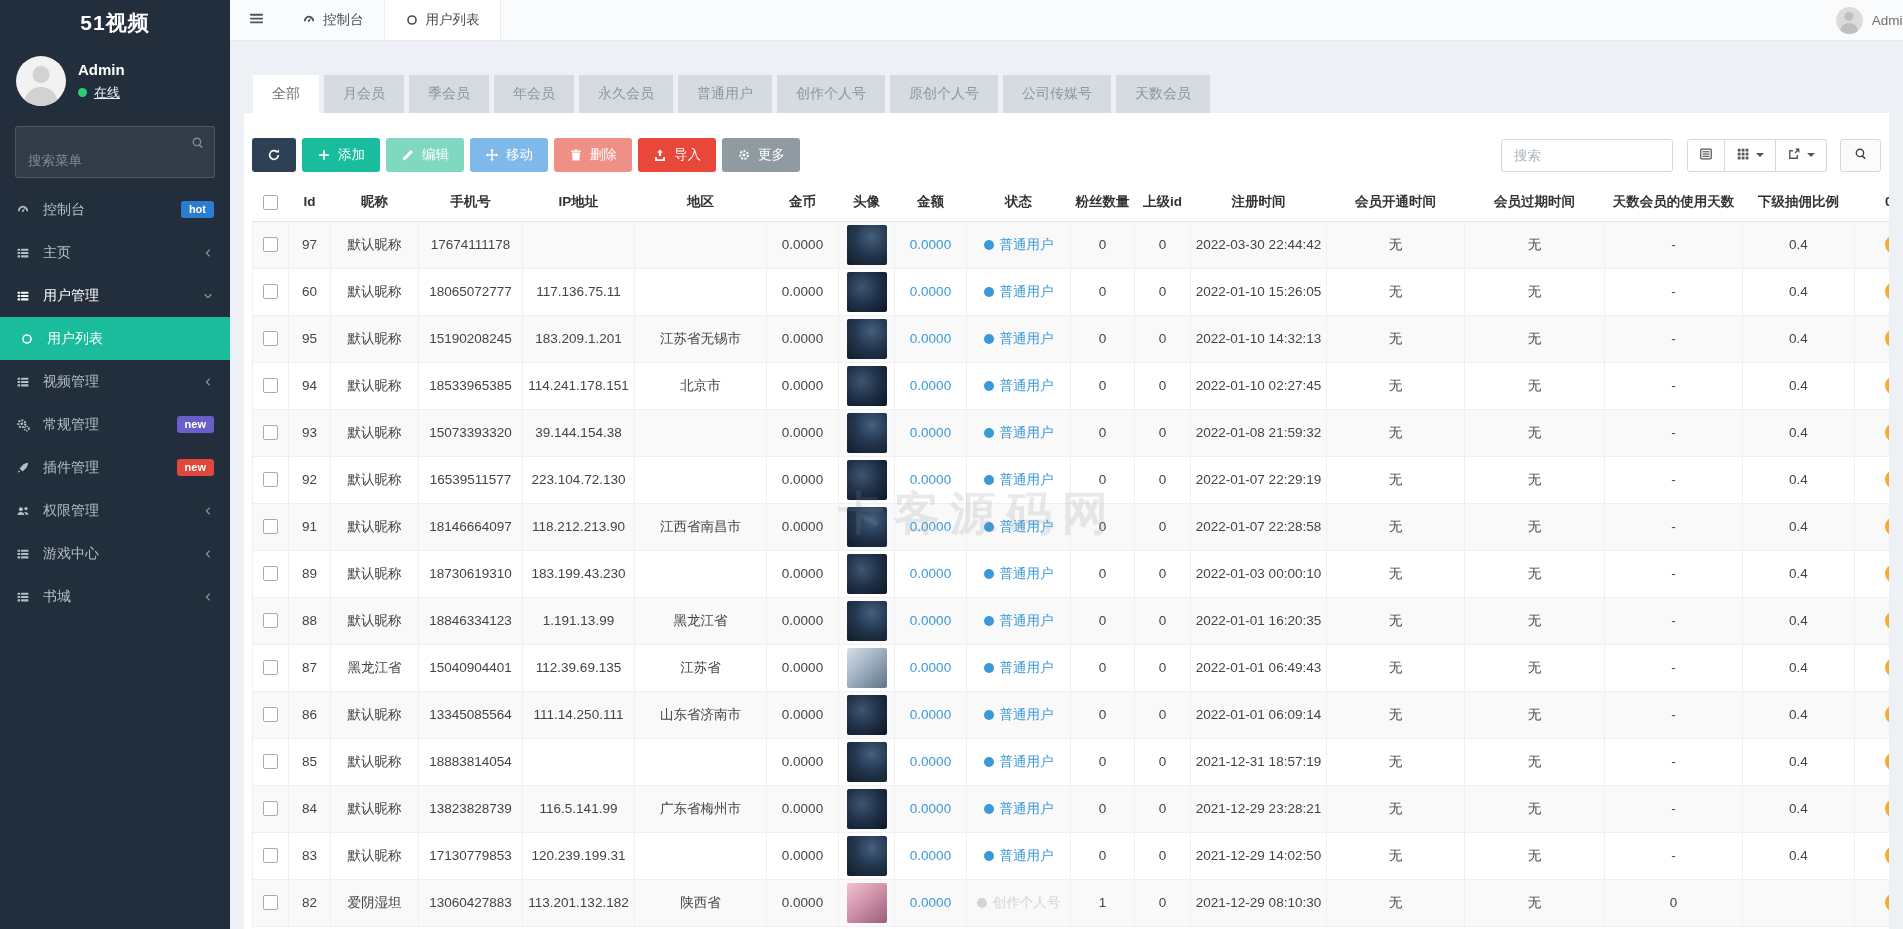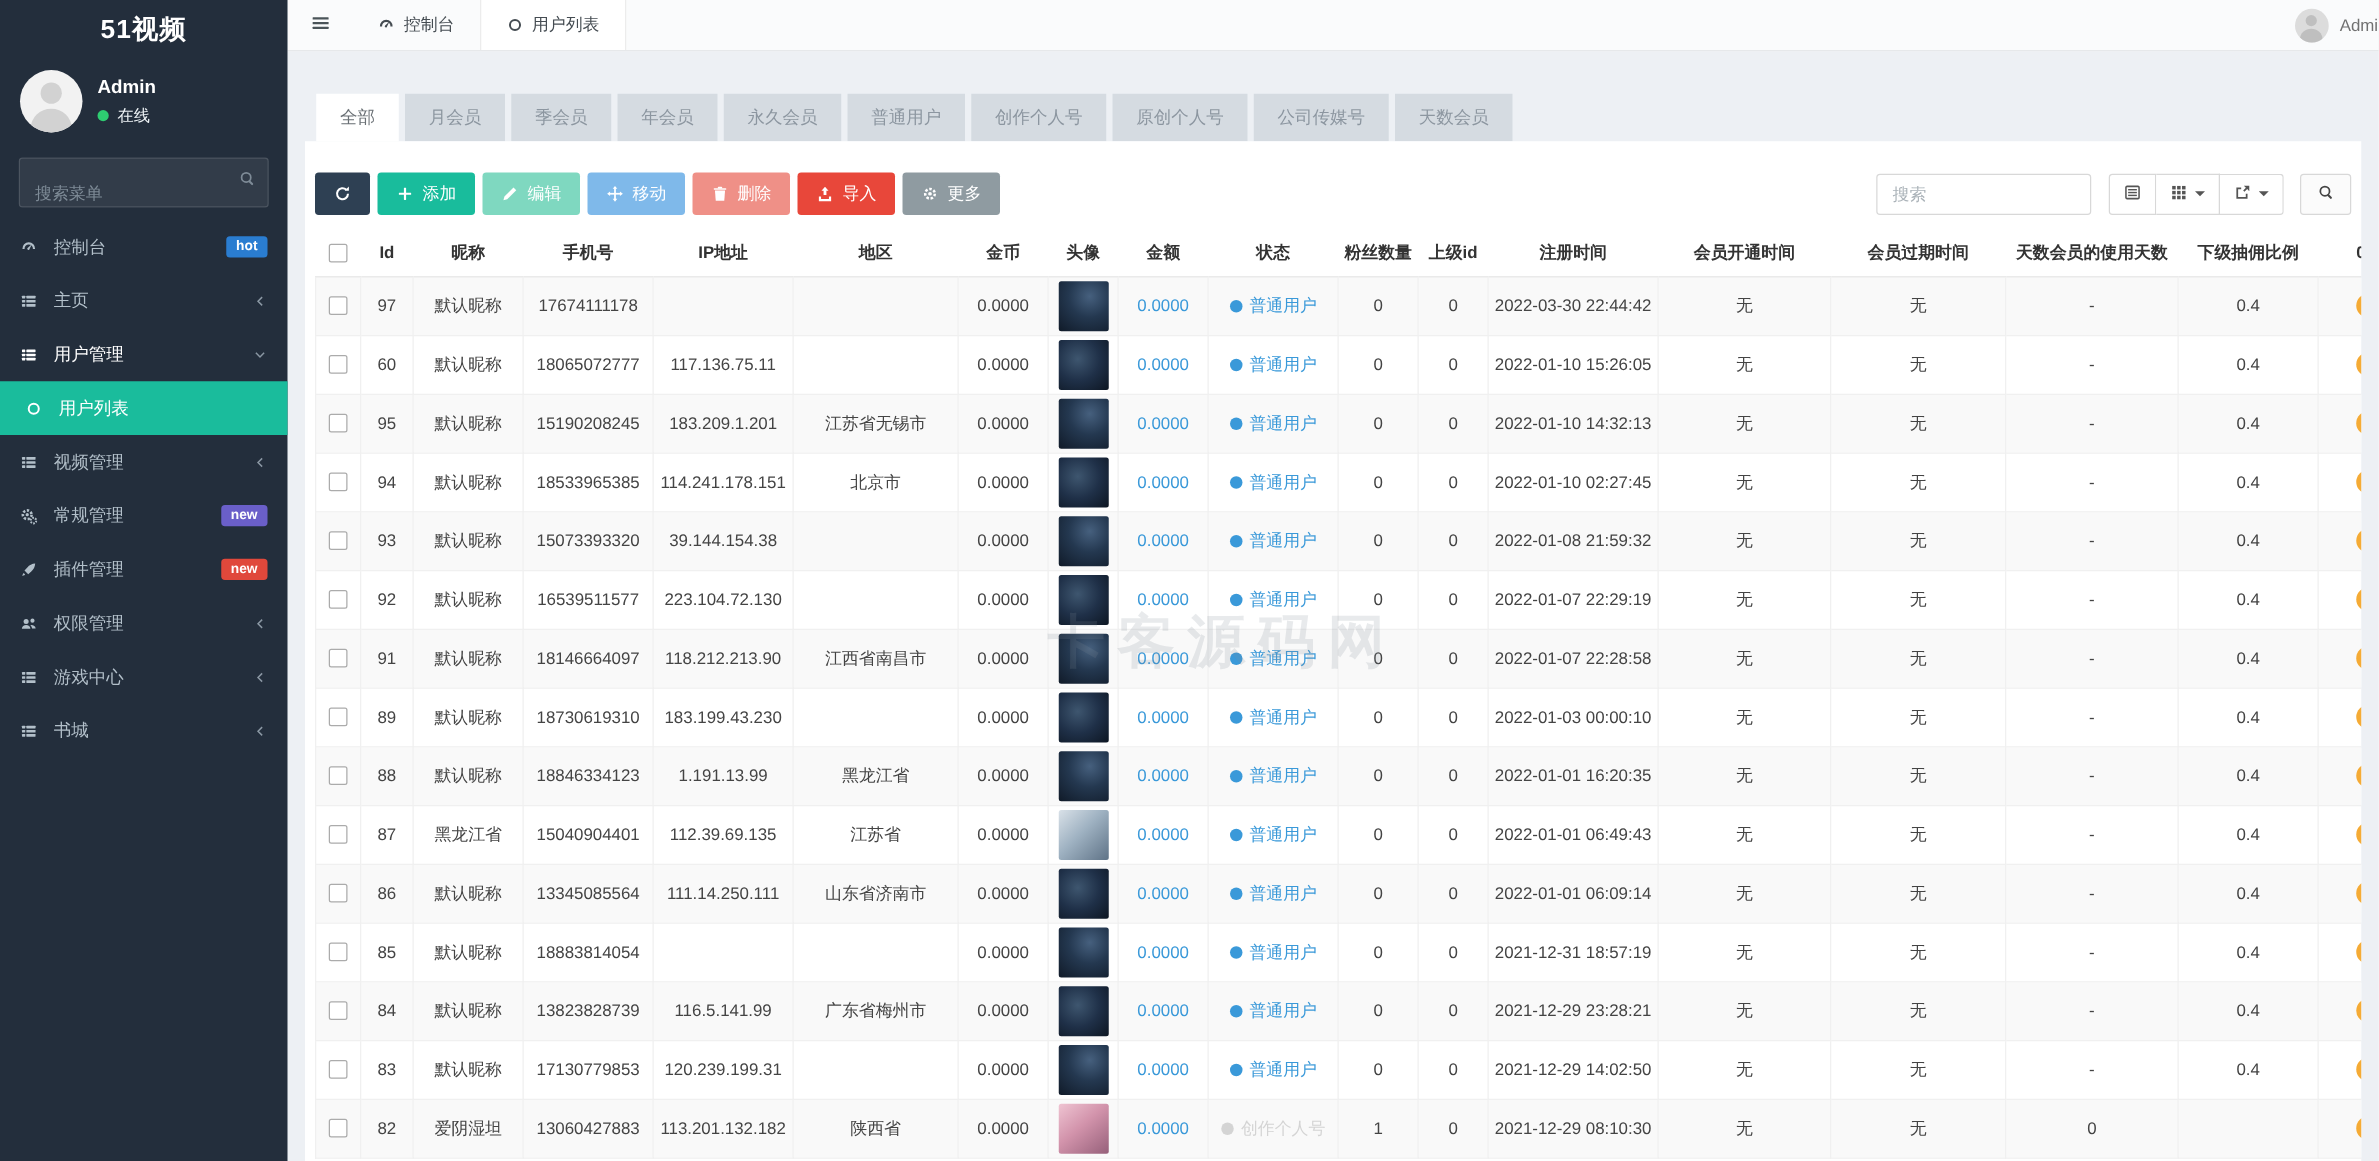--- a/index.html
+++ b/index.html
@@ -8,24 +8,24 @@
 
   
   .sidebar { position:absolute; left:0; top:0; width:230px; height:929px; background:#232e3c; z-index:5; }
   .logo { height:46px; display:flex; align-items:center; justify-content:center; color:#fff; font-size:21px; font-weight:700; letter-spacing:1px; }
   .profile { display:flex; align-items:center; padding:10px 16px 14px; }
   .p-avatar { width:50px; height:50px; border-radius:50%; background:#f2f2f2; position:relative; overflow:hidden; flex:none; }
   .p-avatar::before { content:""; position:absolute; left:50%; top:10px; transform:translateX(-50%); width:17px; height:17px; border-radius:50%; background:#d2d2d2; }
   .p-avatar::after { content:""; position:absolute; left:50%; top:31px; transform:translateX(-50%); width:33px; height:21px; border-radius:50% 50% 0 0 / 75% 75% 0 0; background:#d2d2d2; }
   .p-info { margin-left:12px; }
   .p-name { color:#fff; font-weight:700; font-size:15px; margin-bottom:6px; }
-  .p-status { color:#eef3f6; font-size:13px; display:flex; align-items:center; gap:7px; }
+  .p-status { color:#eef3f6; font-size:13px; display:flex; align-items:center; gap:7px;text-decoration:underline; }
   .p-dot { width:9px; height:9px; border-radius:50%; background:#2ecc71; }
   .s-search { margin:6px 15px 10px; position:relative; }
-  .s-search input { width:100%; height:40px; background:rgba(255,255,255,.07); border:1px solid rgba(255,255,255,.13); border-radius:3px; color:#ccc; padding:16px 32px 0 12px; font-size:13.5px; outline:none; font-family:inherit; }
+  .s-search input { width:100%; height:52px; background:rgba(255,255,255,.07); border:1px solid rgba(255,255,255,.13); border-radius:3px; color:#ccc; padding:16px 32px 0 12px; font-size:13.5px; outline:none; font-family:inherit; }
   .s-search input::placeholder { color:#7e8b97; }
   .s-search .sicon { position:absolute; right:10px; top:10px; color:#7e8b97; display:flex; }
   .menu { margin-top:8px; }
   .m-item { height:43px; display:flex; align-items:center; padding:0 16px; color:#b2bfc9; font-size:14px; cursor:pointer; }
   .m-item .mi { width:27px; display:flex; align-items:center; }
   .m-item.child { padding-left:20px; }
   .m-item.open { color:#fff; }
   .m-item.active { background:#1abc9c; color:#fff; }
   .m-label { }
   .m-badge { margin-left:auto; font-size:11px; font-weight:700; color:#fff; padding:3px 8px; border-radius:3px; line-height:1; }

